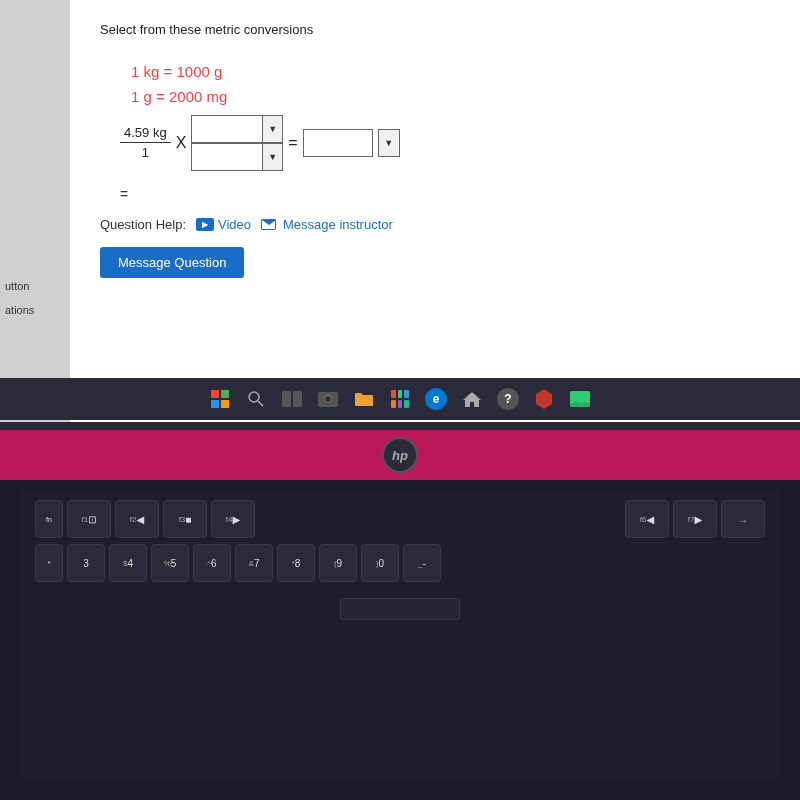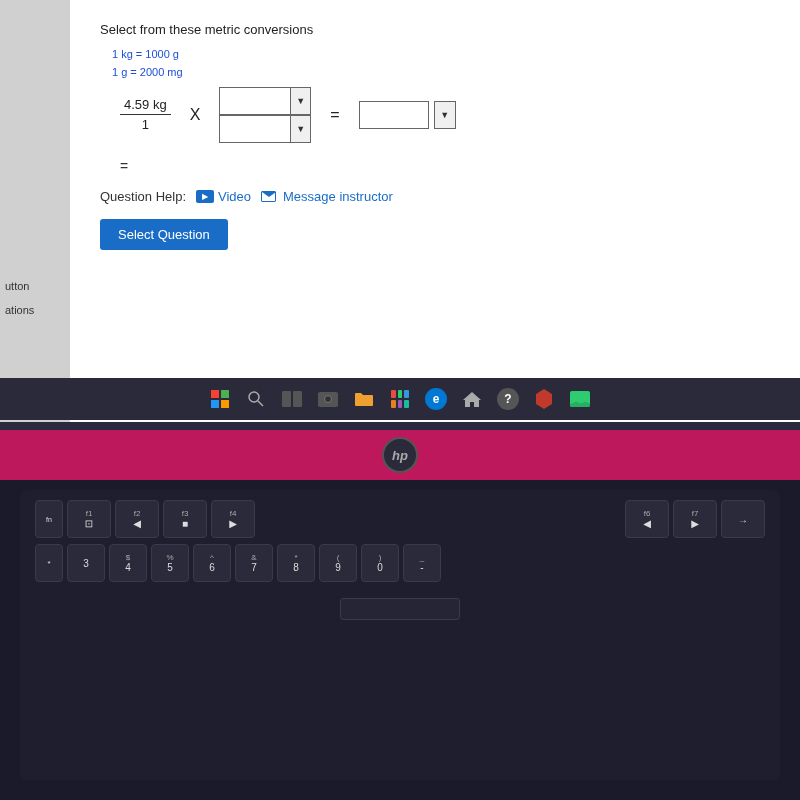--- a/index.html
+++ b/index.html
@@ -53,42 +53,42 @@
     .sidebar-text {
       font-size: 11px;
       color: #333;
       writing-mode: horizontal-tb;
     }
 
     .problem-text {
       font-size: 13px;
       color: #222;
       line-height: 1.5;
-      margin-bottom: 5px;
+      margin-bottom: 19px;
     }
 
     .conversion-table {
-      margin-left: 12px;
-      font-size: 11px;
-      color: #1d4ed8;
+      margin-left: 31px;
+      font-size: 15px;
+      color: #ef4444;
       line-height: 1.7;
       margin-bottom: 5px;
     }
 
     .problem-question {
       font-size: 13px;
       color: #222;
       margin-bottom: 20px;
     }
 
     
     .math-area {
       display: flex;
       align-items: center;
-      gap: 14px;
+      gap: 0;
       margin-bottom: 15px;
       margin-left: 20px;
     }
 
     .fraction {
       display: flex;
       flex-direction: column;
       align-items: center;
     }
 
@@ -356,21 +356,20 @@
       align-items: center;
     }
 
     .key {
       height: 38px;
       min-width: 38px;
       background: #2a2a3a;
       border-radius: 4px;
       border: 1px solid #3a3a4a;
       display: flex;
-      flex-direction: column;
       align-items: center;
       justify-content: center;
       color: #ccc;
       font-size: 9px;
       cursor: pointer;
       padding: 2px;
     }
 
     .key-top {
       font-size: 8px;
@@ -469,21 +468,21 @@
         <span style="display:inline-block;width:15px;height:11px;border:1.5px solid #1a6dc7;border-radius:1px;vertical-align:middle;margin-right:3px;position:relative;">
           <span style="position:absolute;top:0;left:0;width:100%;height:100%;display:flex;align-items:flex-start;justify-content:center;overflow:hidden;">
             <span style="border-top:5px solid #1a6dc7;border-left:7px solid transparent;border-right:7px solid transparent;"></span>
           </span>
         </span>
         <span>Message instructor</span>
       </span>
     </div>
 
     
-    <button class="submit-btn">Select Question</button>
+    <button class="submit-btn">Message Question</button>
 
   </div>
 </div>
 
 <div class="taskbar">
 
   <div class="taskbar-icon">
     <div class="windows-icon">
       <div class="win-square"></div>
       <div class="win-square"></div>

